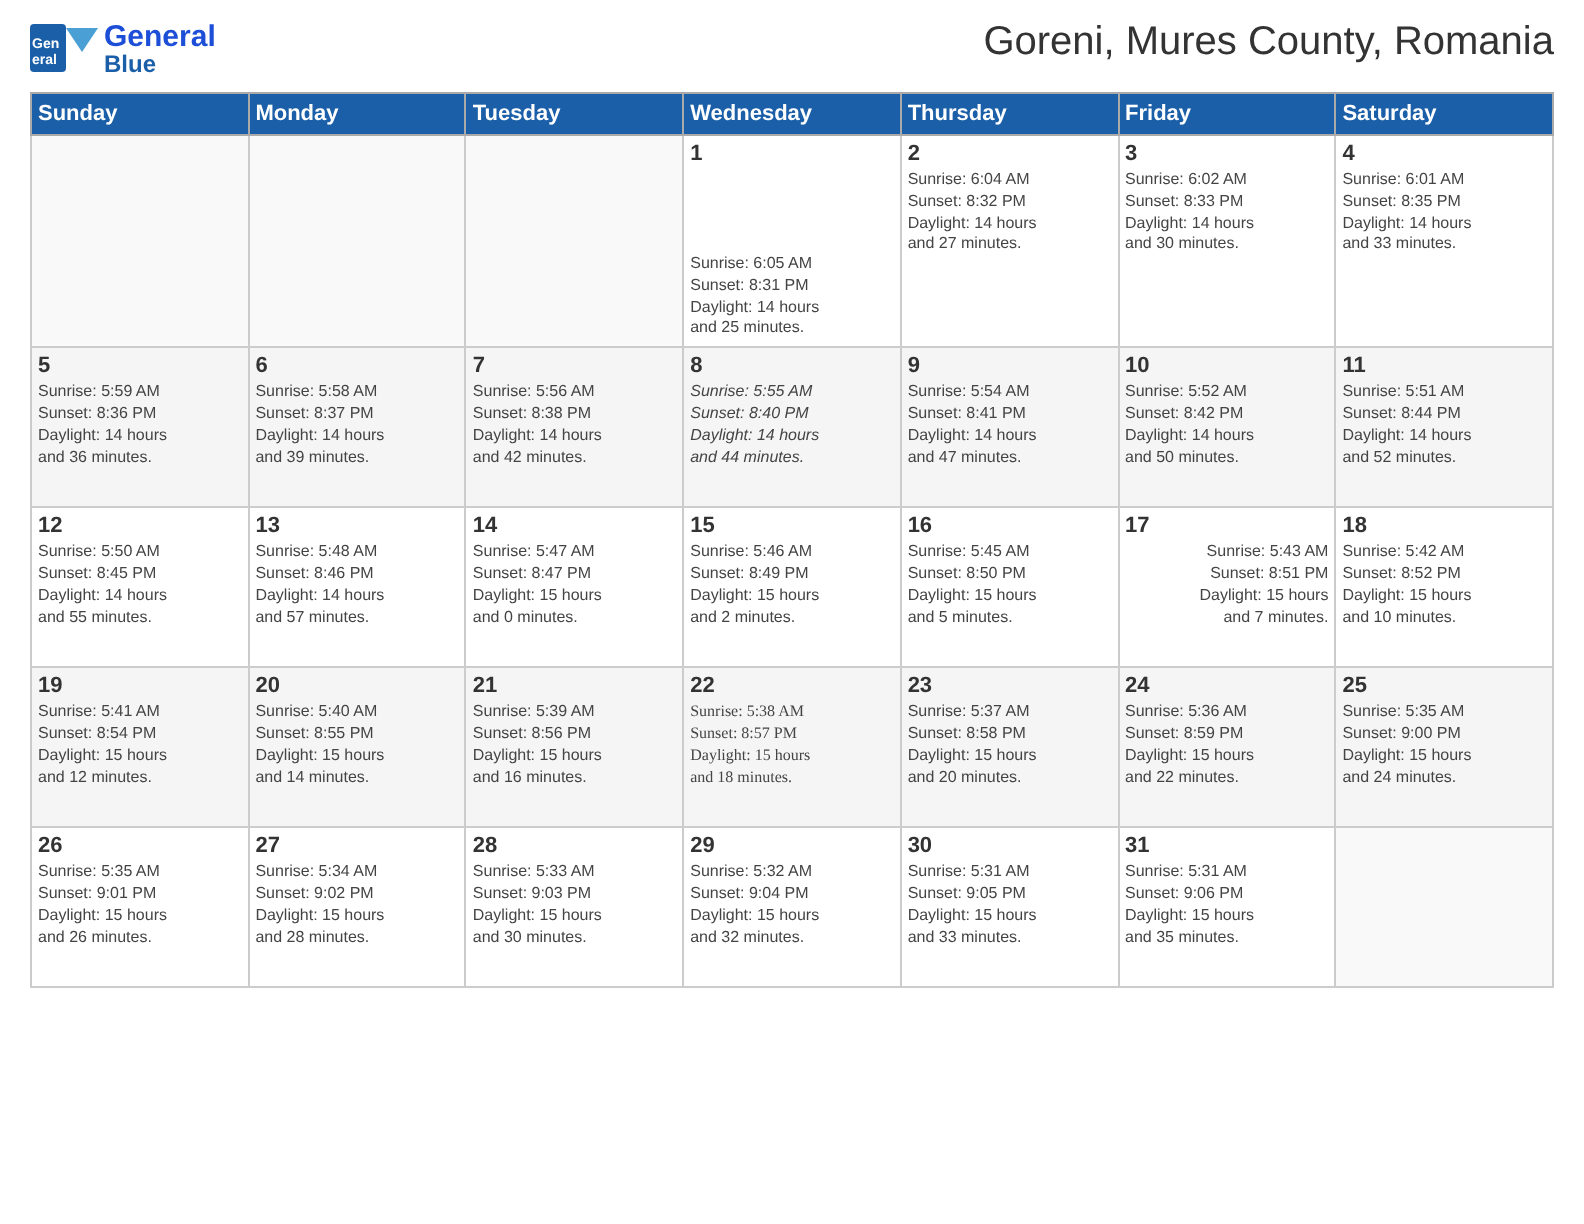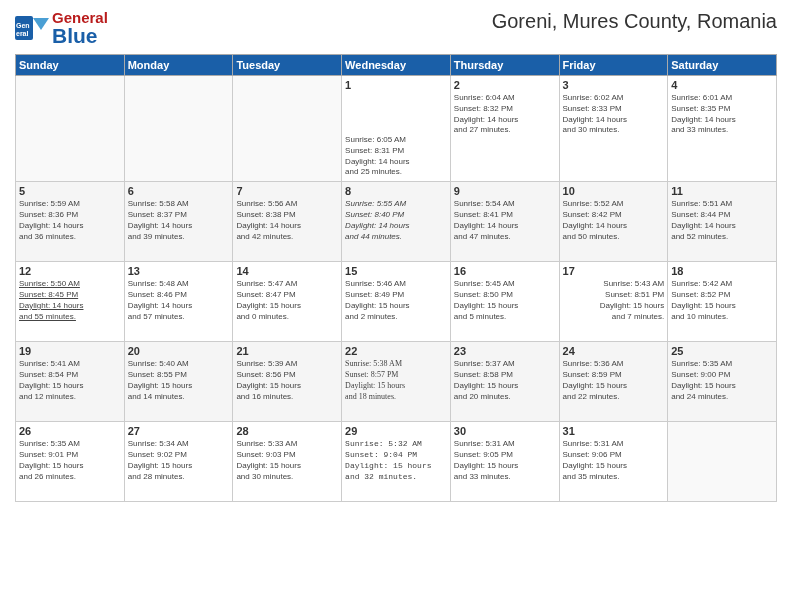--- a/index.html
+++ b/index.html
@@ -92,22 +92,22 @@
   <div class="header">
     <div class="logo">
       <div class="logo-row">
         <svg width="34" height="28" viewBox="0 0 34 28">
           <rect x="0" y="2" width="18" height="24" rx="2" fill="#1a5fa8"></rect>
           <text x="1" y="14" font-size="7" font-weight="bold" fill="white" font-family="Arial">Gen</text>
           <text x="1" y="22" font-size="7" font-weight="bold" fill="white" font-family="Arial">eral</text>
           <polygon points="18,4 34,4 26,16" fill="#4a9fd4"></polygon>
         </svg>
         <div>
-          <div style="font-size:15px;font-weight:bold;color:#b91c1c;line-height:1">General</div>
-          <div style="font-size:21px;font-weight:bold;color:#1a5fa8;line-height:1">Blue</div>
+          <div style="font-size:15px;font-weight:bold;color:#1d4ed8;line-height:1">General</div>
+          <div style="font-size:12px;font-weight:bold;color:#1a5fa8;line-height:1">Blue</div>
         </div>
       </div>
     </div>
     <div class="title-block">
       <div class="location">Goreni, Mures County, Romania</div>
     </div>
   </div>
 
   <table>
     <thead>
@@ -202,21 +202,21 @@
             <span class="day-number">11</span>
             <div class="day-info" style="white-space: pre-line;">Sunrise: 5:51 AM
 Sunset: 8:44 PM
 Daylight: 14 hours
 and 52 minutes.</div>
           </td>
         </tr>
         <tr>
           <td>
             <span class="day-number">12</span>
-            <div class="day-info" style="white-space: pre-line; text-decoration: underline;">Sunrise: 5:50 AM
+            <div class="day-info" style="white-space: pre-line;">Sunrise: 5:50 AM
 Sunset: 8:45 PM
 Daylight: 14 hours
 and 55 minutes.</div>
           </td>
           <td>
             <span class="day-number">13</span>
             <div class="day-info" style="white-space: pre-line;">Sunrise: 5:48 AM
 Sunset: 8:46 PM
 Daylight: 14 hours
 and 57 minutes.</div>
@@ -325,21 +325,21 @@
           </td>
           <td>
             <span class="day-number">28</span>
             <div class="day-info" style="white-space: pre-line;">Sunrise: 5:33 AM
 Sunset: 9:03 PM
 Daylight: 15 hours
 and 30 minutes.</div>
           </td>
           <td>
             <span class="day-number">29</span>
-            <div class="day-info" style="white-space: pre-line; font-family: Liberation Mono, monospace;">Sunrise: 5:32 AM
+            <div class="day-info" style="white-space: pre-line;">Sunrise: 5:32 AM
 Sunset: 9:04 PM
 Daylight: 15 hours
 and 32 minutes.</div>
           </td>
           <td>
             <span class="day-number">30</span>
             <div class="day-info" style="white-space: pre-line;">Sunrise: 5:31 AM
 Sunset: 9:05 PM
 Daylight: 15 hours
 and 33 minutes.</div>

